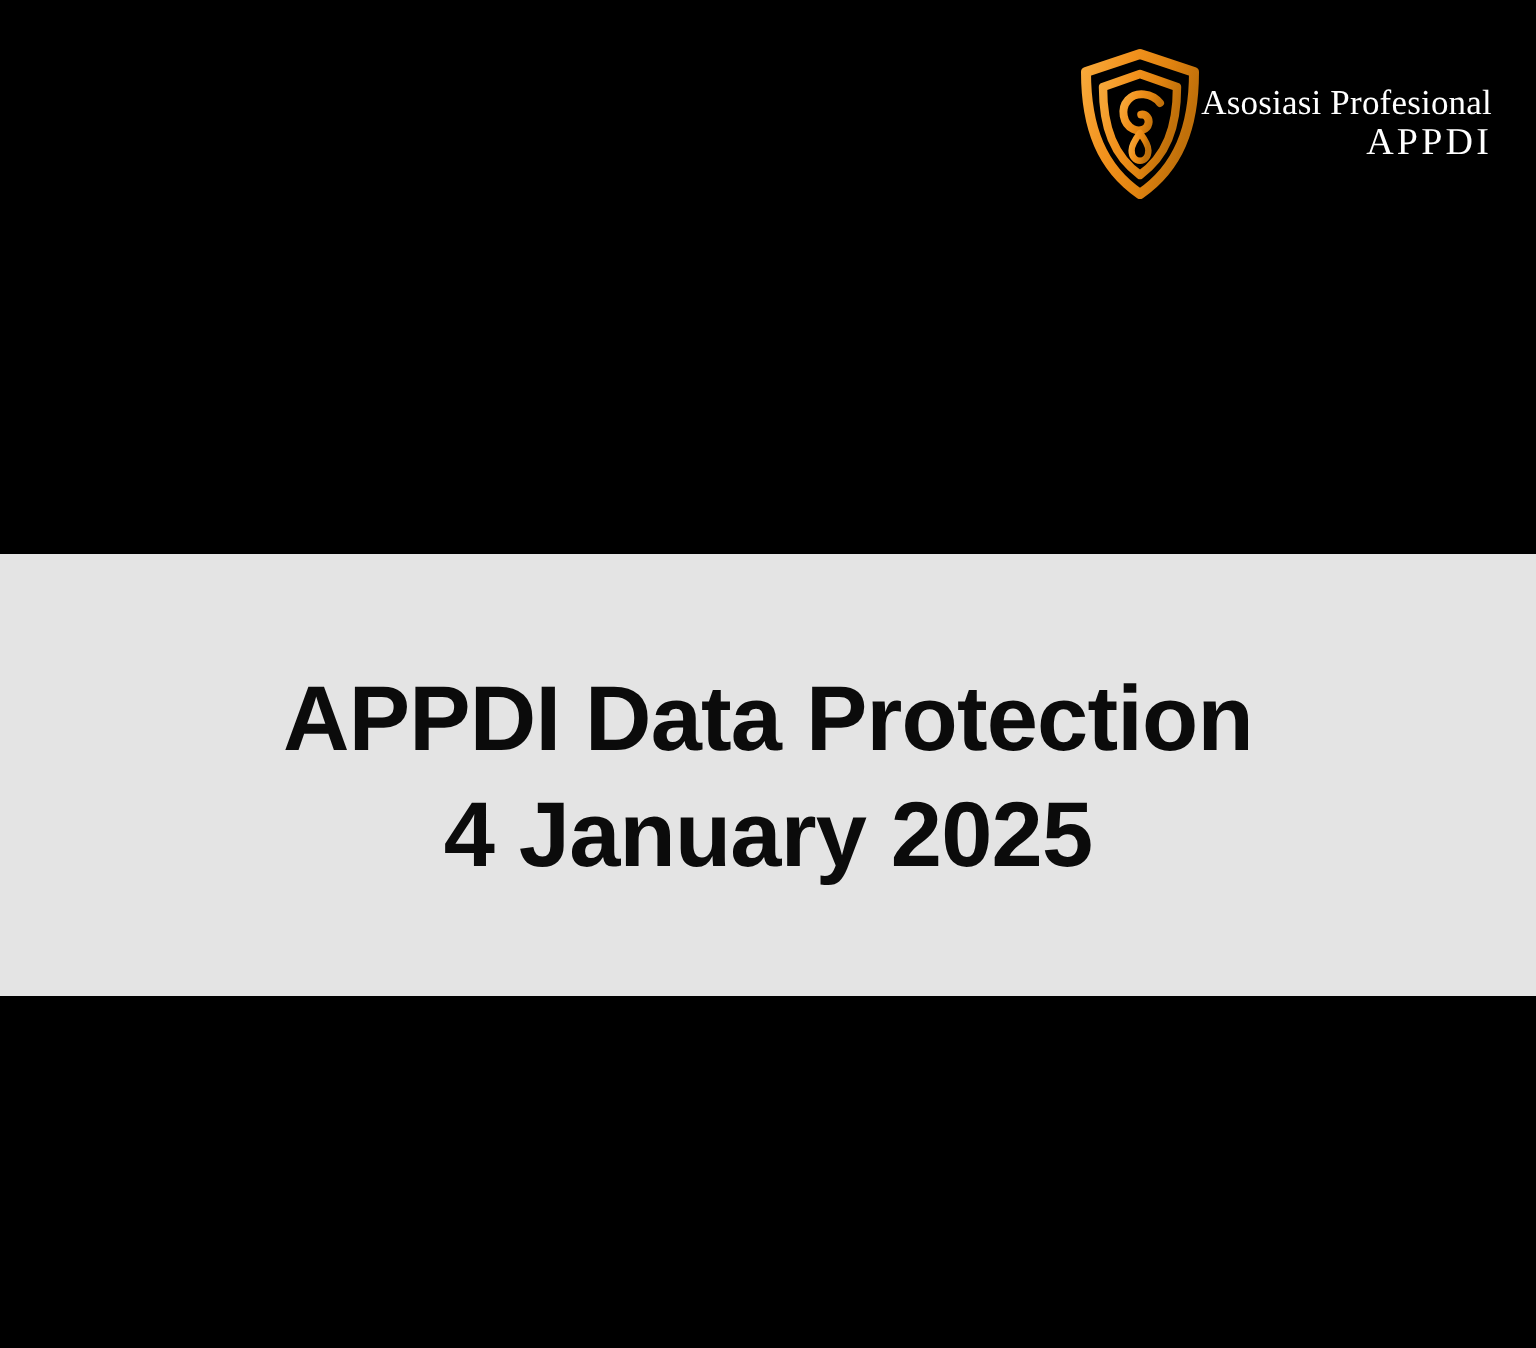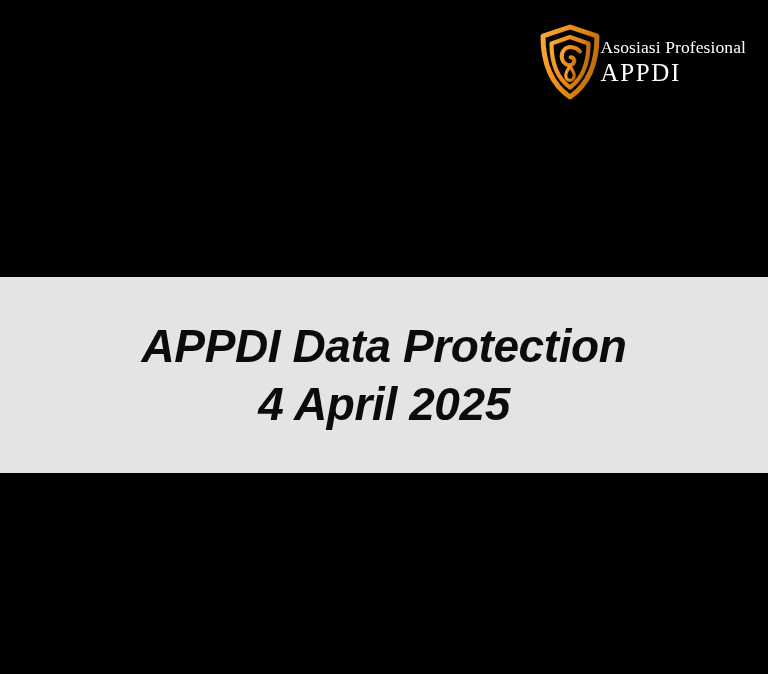--- a/index.html
+++ b/index.html
@@ -46,39 +46,39 @@
     line-height: 1.17;
   }
 
   .logo-line {
     font-size: 17.5px;
     letter-spacing: 0.1px;
     white-space: nowrap;
   }
 
   .logo-acronym {
-    font-size: 25px;
+    font-size: 19px;
     letter-spacing: 1.6px;
     font-weight: 400;
     white-space: nowrap;
+    text-align: right;
   }
 
   
   .title-band {
     position: absolute;
     left: 0;
     top: 277px;
     width: 768px;
-    height: 196px;
+    height: 221px;
     background: #e4e4e4;
     display: flex;
     flex-direction: column;
     align-items: center;
     justify-content: center;
-    font-style: italic;
   }
 
   .title-line {
     color: #0b0b0b;
     font-family: "Liberation Sans", sans-serif;
     font-weight: bold;
     font-size: 46px;
     line-height: 58px;
     letter-spacing: -0.4px;
     text-align: center;
@@ -116,16 +116,16 @@
     </span>
 
     <div class="logo-wordmark">
       <span class="logo-line">Asosiasi Profesional</span>
       <span class="logo-acronym">APPDI</span>
     </div>
   </div>
 
   <div class="title-band">
     <div class="title-line">APPDI Data Protection</div>
-    <div class="title-line">4 April 2025</div>
+    <div class="title-line">4 January 2025</div>
   </div>
 
 </div>
 
 </body></html>

